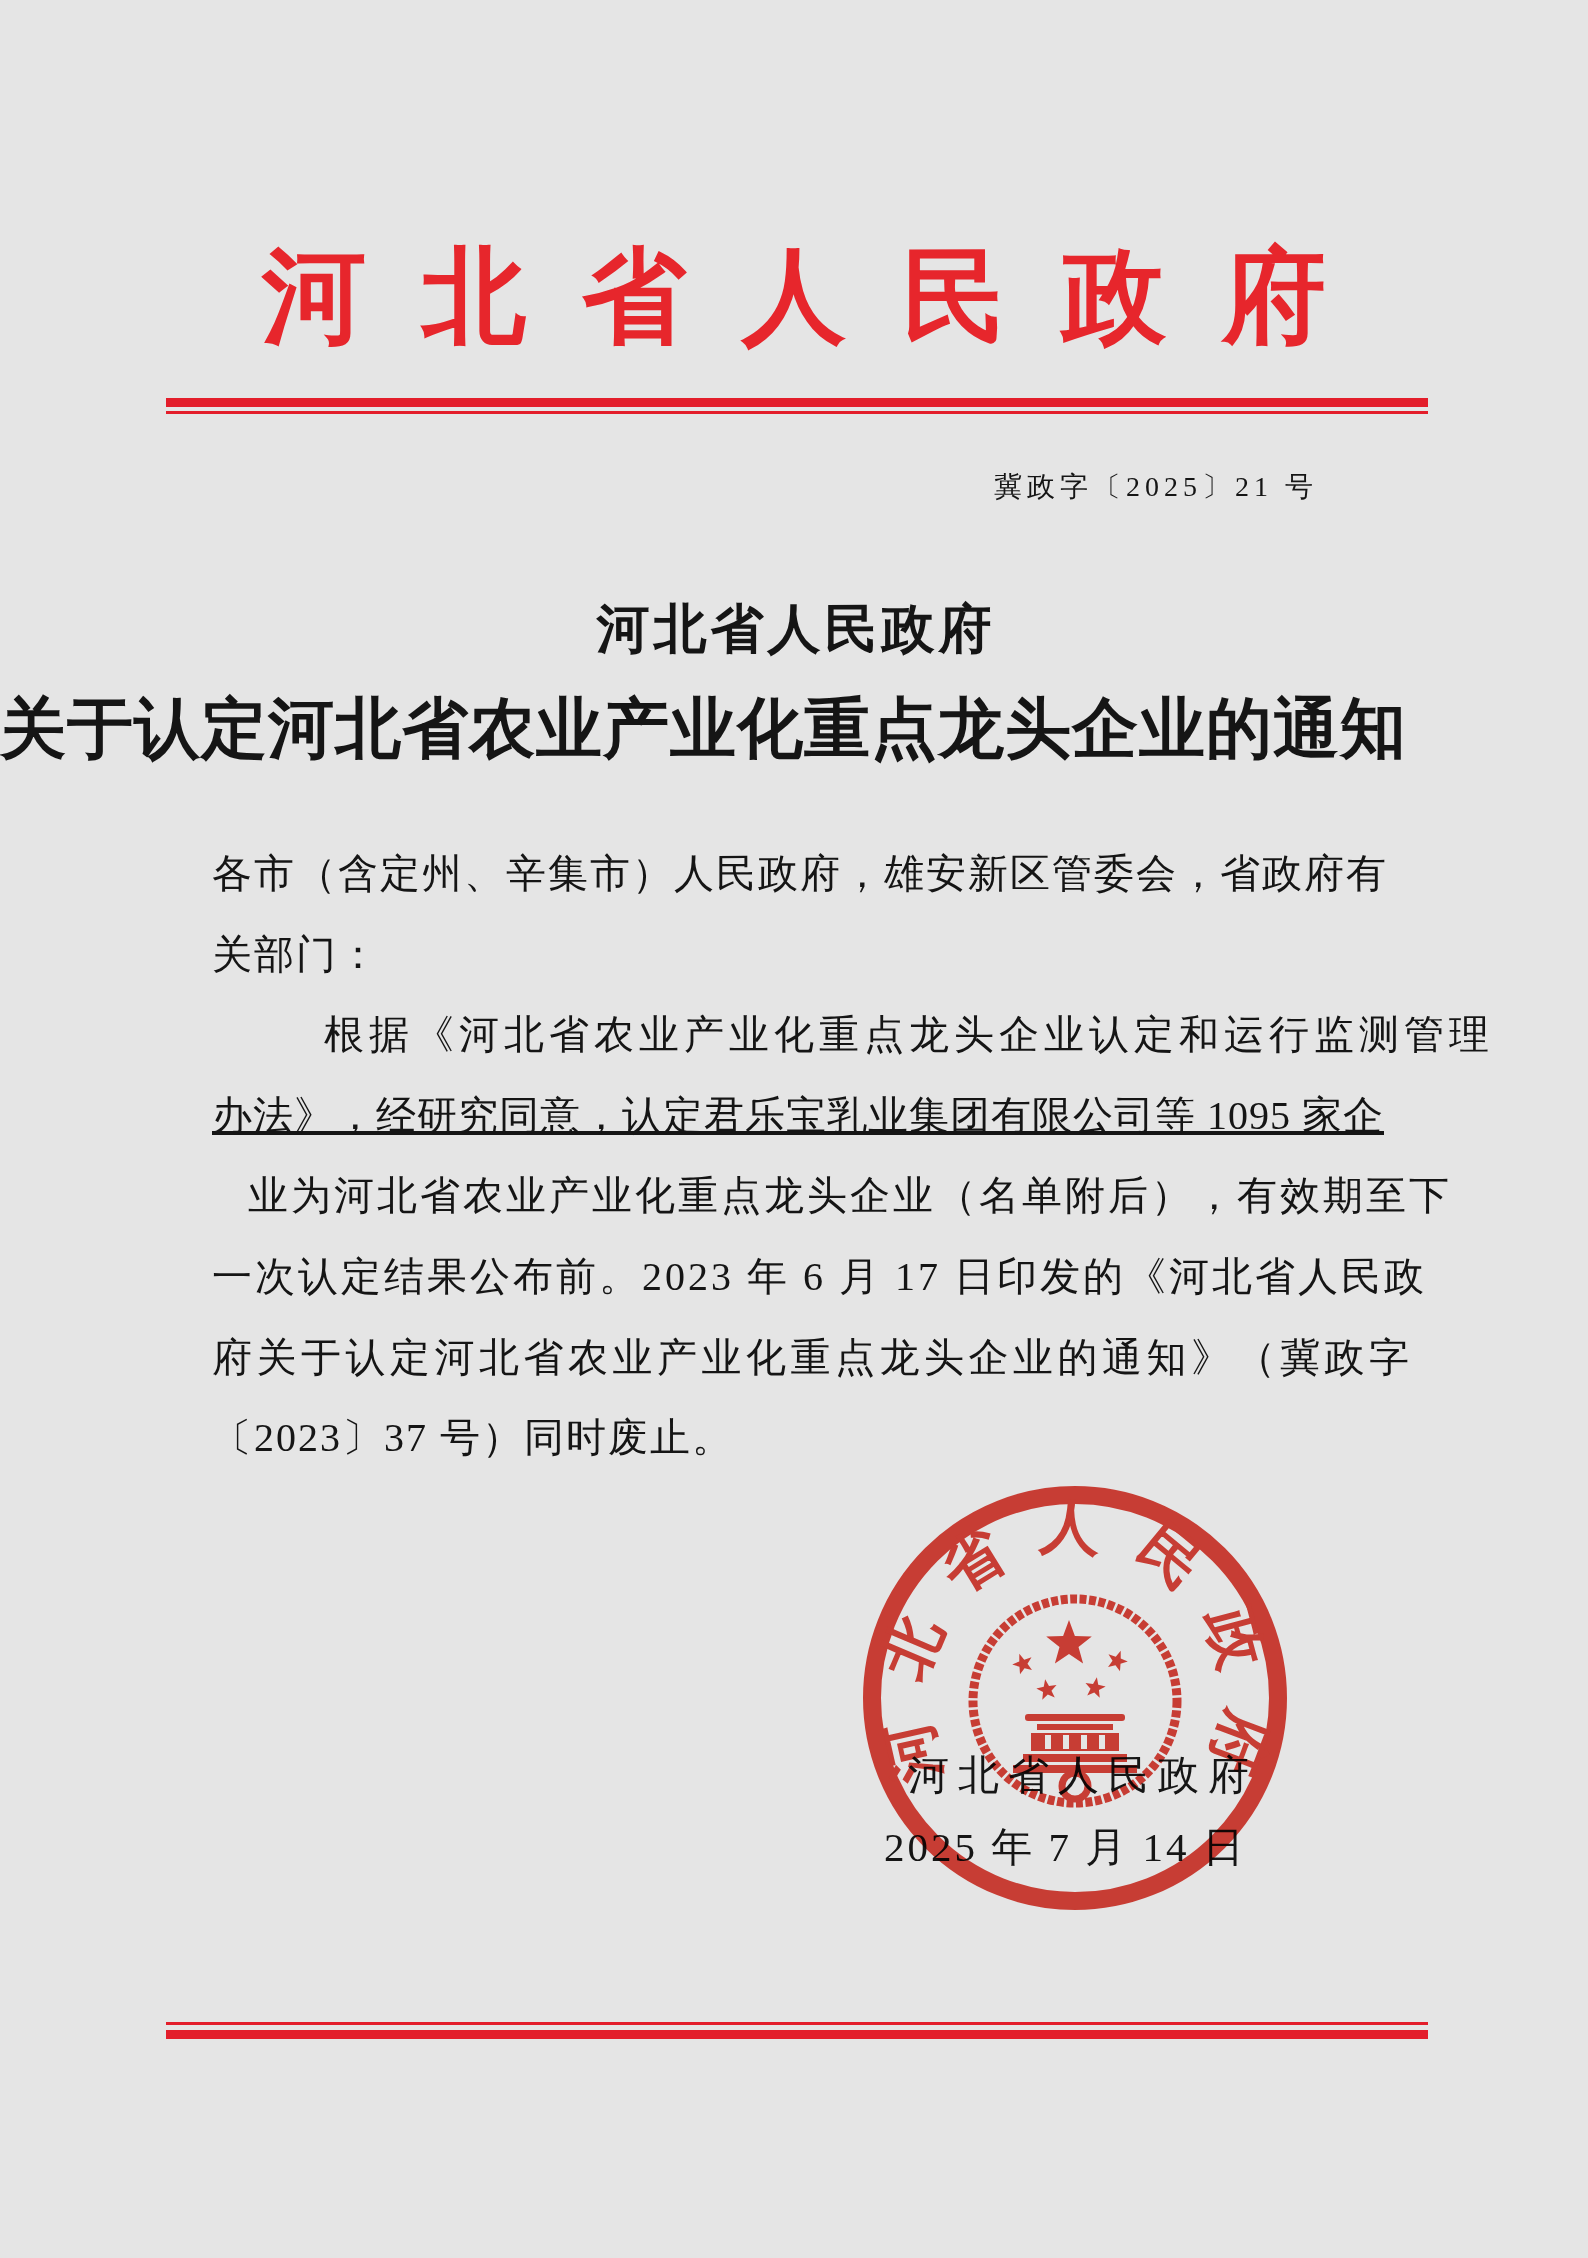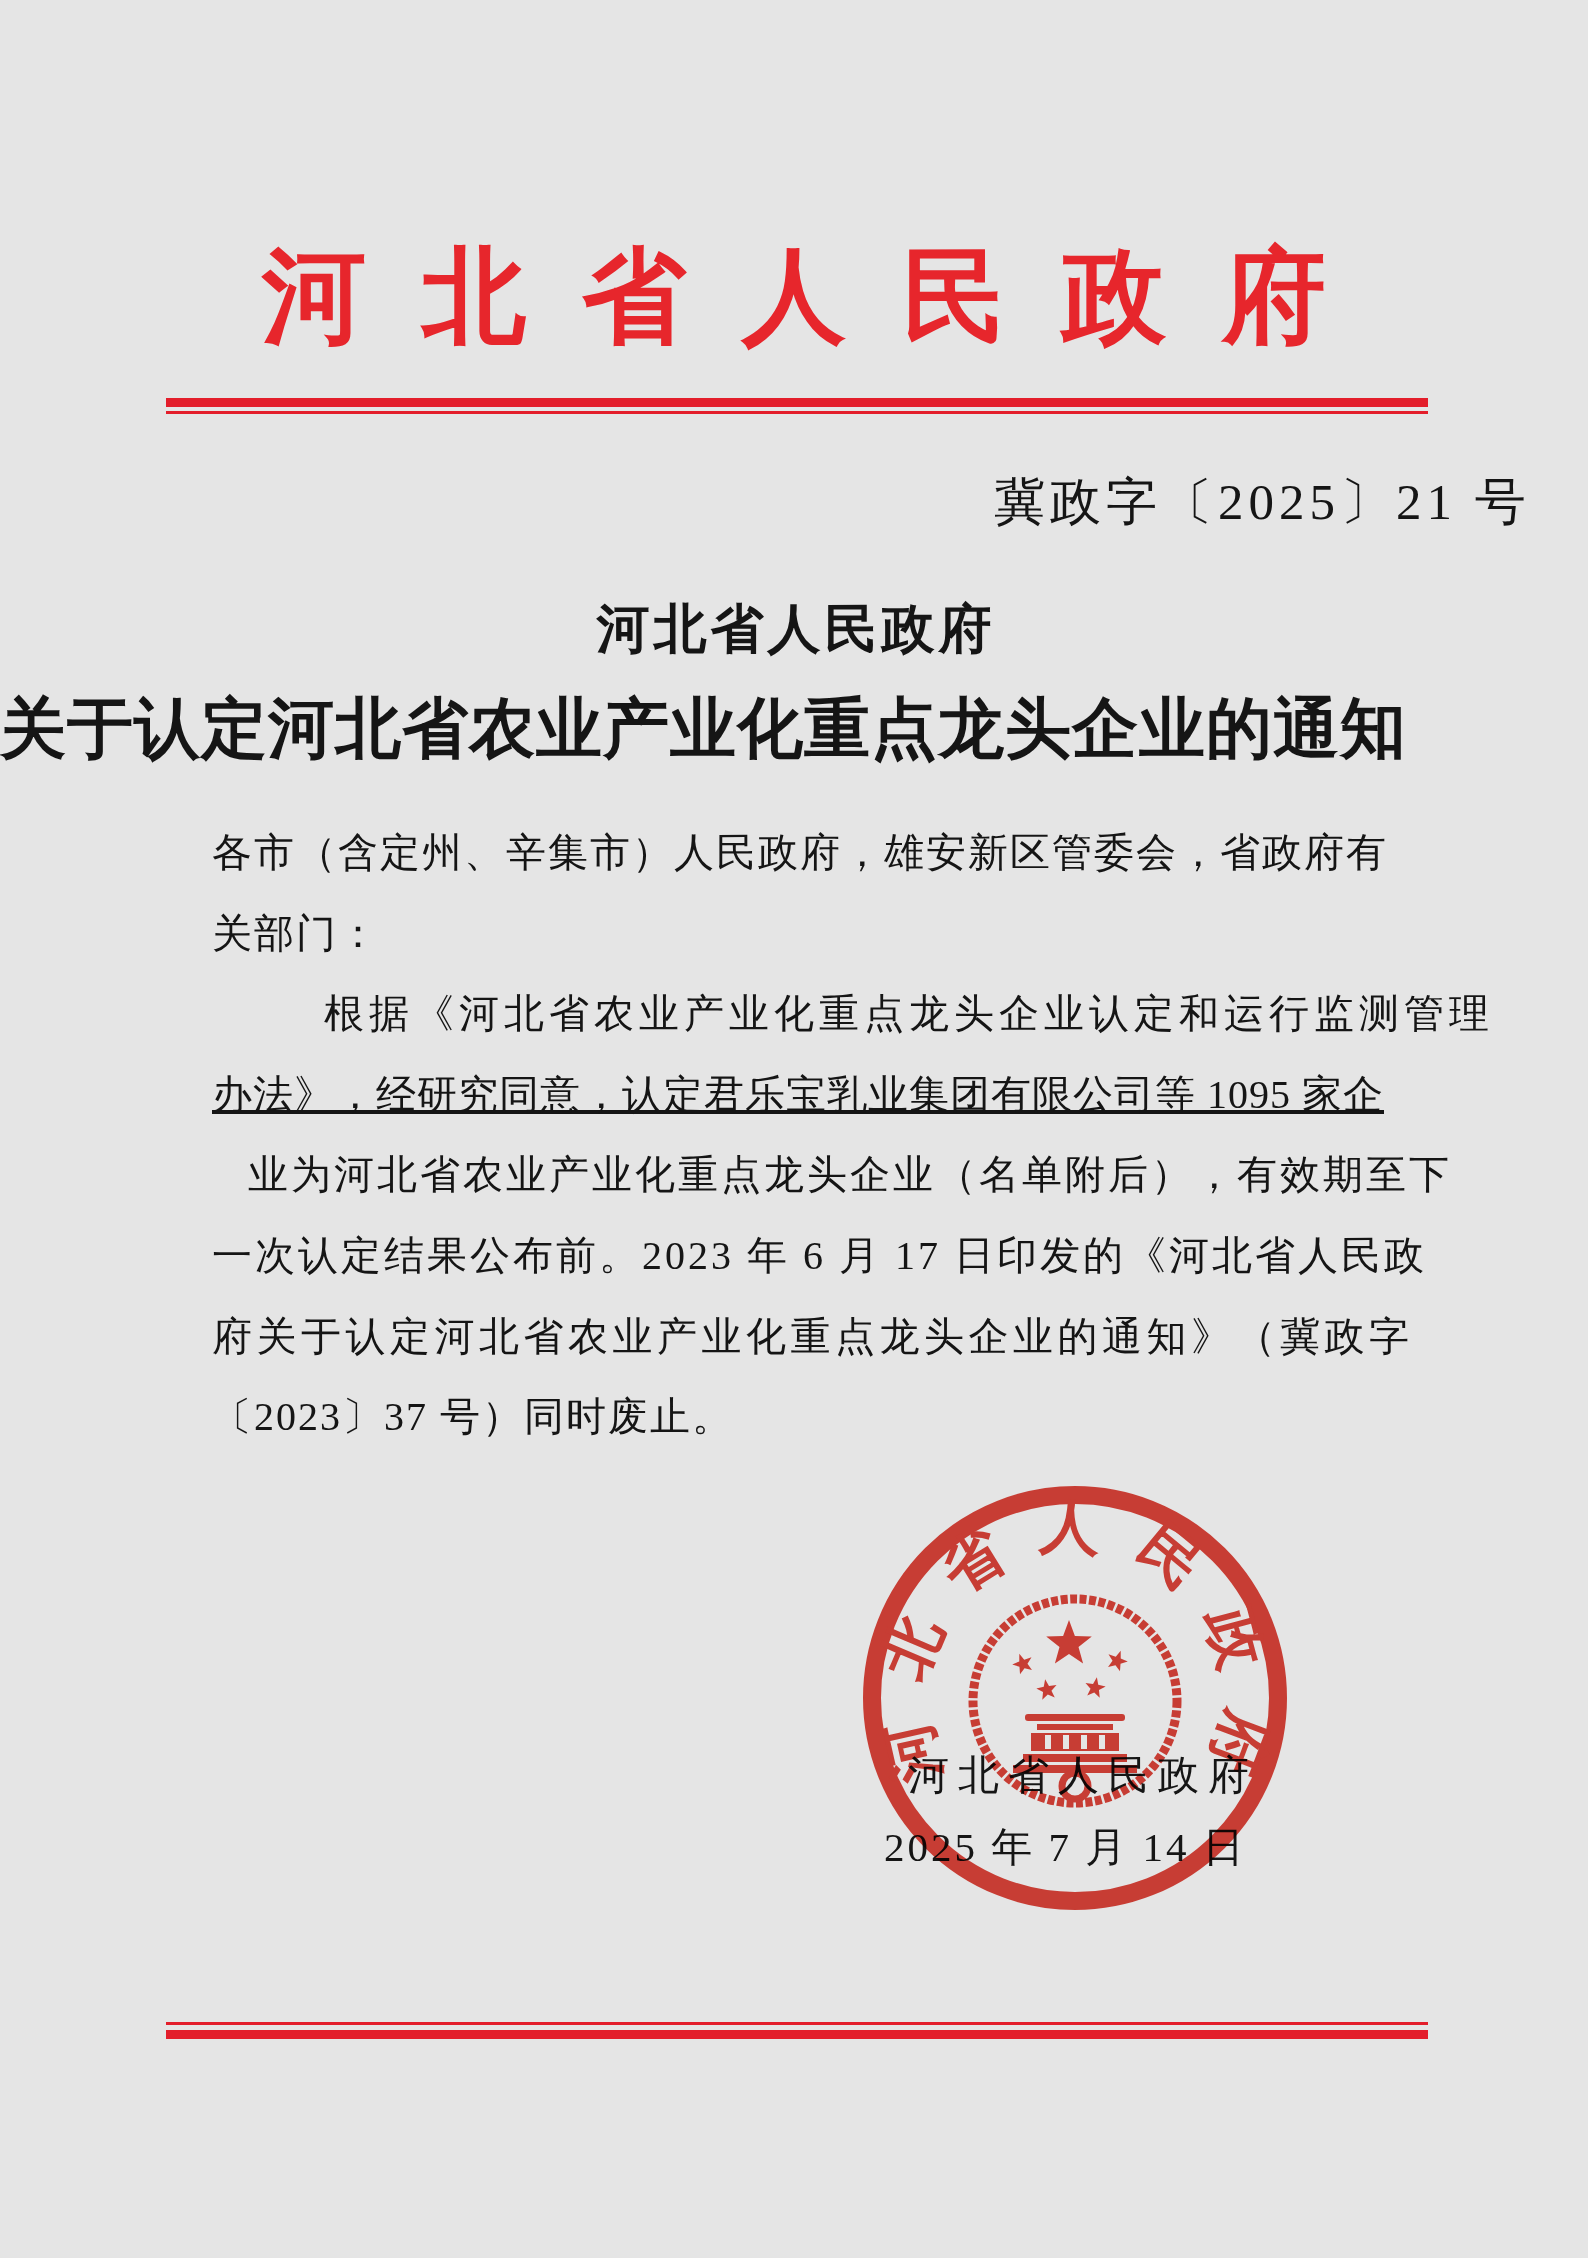--- a/index.html
+++ b/index.html
@@ -20,35 +20,35 @@
     color:#e7262c;white-space:nowrap;
   }
   .rule{position:absolute;left:166px;width:1262px;background:#e31e2b;}
   .rule-h-thick{top:398px;height:9px;}
   .rule-h-thin{top:411px;height:3px;}
   .rule-f-thin{top:2022px;height:3px;}
   .rule-f-thick{top:2030px;height:9px;}
   
   .doc-number{
     position:absolute;top:468px;left:994px;
-    font-size:51px;letter-spacing:5px;white-space:nowrap;
+    font-size:28px;letter-spacing:5px;white-space:nowrap;
   }
   
   .notice-title-1{
     position:absolute;top:594px;left:0;width:100%;text-align:center;
     font-size:53px;font-weight:bold;letter-spacing:4px;text-indent:4px;
     white-space:nowrap;
   }
   .notice-title-2{
     position:absolute;top:684px;left:0;width:100%;text-align:left;
     font-size:66px;font-weight:bold;letter-spacing:1px;
     white-space:nowrap;
   }
   
-  .body-block{position:absolute;top:813px;left:212px;width:1180px;}
+  .body-block{position:absolute;top:834px;left:212px;width:1180px;}
   .body-line{
     height:80.6px;line-height:80.6px;
     font-size:40px;letter-spacing:2px;white-space:nowrap;
   }
   .body-line:nth-child(3){margin-left:112px;letter-spacing:5px;}
   .body-line:nth-child(4){letter-spacing:1px;text-decoration:underline;}
   .body-line:nth-child(5){letter-spacing:3px;margin-left:36px;}
   .body-line:nth-child(6){letter-spacing:3px;}
   .body-line:nth-child(7){letter-spacing:4.5px;}
   .body-line:nth-child(8){letter-spacing:2px;}

